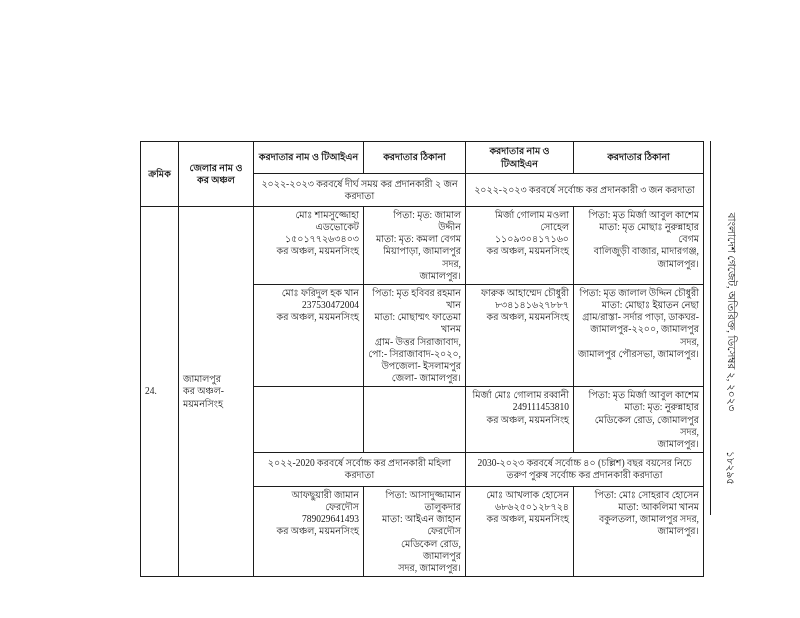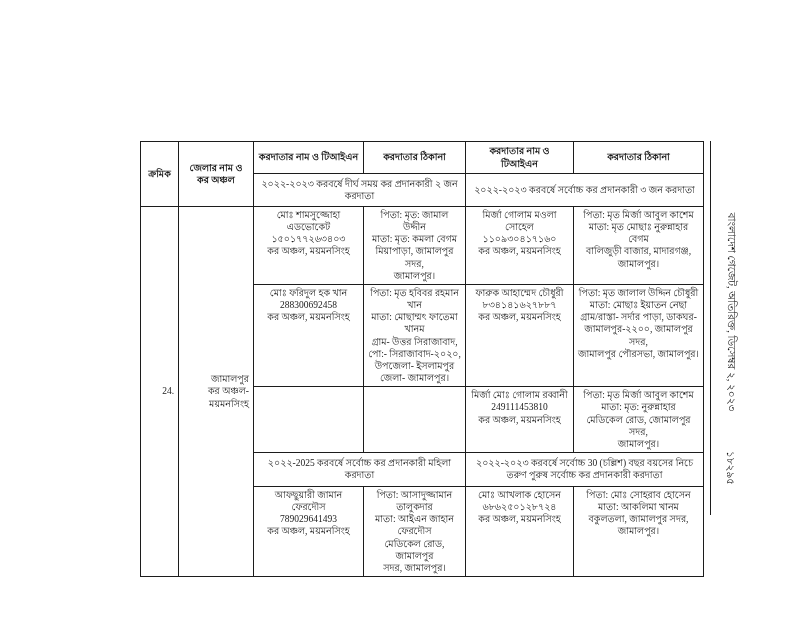--- a/index.html
+++ b/index.html
@@ -35,26 +35,26 @@
   table.gazette th {
     font-weight: bold;
     text-align: center;
     vertical-align: middle;
   }
   td.section {
     text-align: center;
     vertical-align: middle;
   }
   td.serial, td.district {
-    text-align: right;
+    text-align: left;
     vertical-align: middle;
     border-radius: 24px;
   }
   td.name, td.addr {
-    text-align: center;
+    text-align: right;
     vertical-align: top;
   }
   .outer-right-line {
     position: absolute;
     left: 710px;
     top: 141px;
     width: 1px;
     height: 374px;
     background: #1c1c1c;
   }
@@ -118,21 +118,21 @@
         <td class="name">মির্জা গোলাম মওলা সোহেল
 ১১০৯৩০৪১৭১৬০
 কর অঞ্চল, ময়মনসিংহ</td>
         <td class="addr">পিতা: মৃত মির্জা আবুল কাশেম
 মাতা: মৃত মোছাঃ নুরুন্নাহার বেগম
 বালিজুড়ী বাজার, মাদারগঞ্জ,
 জামালপুর।</td>
       </tr>
       <tr style="height:72px">
         <td class="name">মোঃ ফরিদুল হক খান
-288300692458
+237530472004
 কর অঞ্চল, ময়মনসিংহ</td>
         <td class="addr">পিতা: মৃত হবিবর রহমান খান
 মাতা: মোছাম্মৎ ফাতেমা খানম
 গ্রাম- উত্তর সিরাজাবাদ,
 পো:- সিরাজাবাদ-২০২০,
 উপজেলা- ইসলামপুর
 জেলা- জামালপুর।</td>
         <td class="name">ফারুক আহাম্মেদ চৌধুরী
 ৮৩৪১৪১৬২৭৮৮৭
 কর অঞ্চল, ময়মনসিংহ</td>
@@ -147,22 +147,22 @@
         <td class="addr"></td>
         <td class="name">মির্জা মোঃ গোলাম রব্বানী
 249111453810
 কর অঞ্চল, ময়মনসিংহ</td>
         <td class="addr">পিতা: মৃত মির্জা আবুল কাশেম
 মাতা: মৃত: নুরুন্নাহার
 মেডিকেল রোড, জোমালপুর সদর,
 জামালপুর।</td>
       </tr>
       <tr style="height:34px">
-        <td class="section" colspan="2">২০২২-2025 করবর্ষে সর্বোচ্চ কর প্রদানকারী মহিলা করদাতা</td>
-        <td class="section" colspan="2">২০২২-২০২৩ করবর্ষে সর্বোচ্চ 30 (চল্লিশ) বছর বয়সের নিচে তরুণ পুরুষ সর্বোচ্চ কর প্রদানকারী করদাতা</td>
+        <td class="section" colspan="2">২০২২-2020 করবর্ষে সর্বোচ্চ কর প্রদানকারী মহিলা করদাতা</td>
+        <td class="section" colspan="2">2030-২০২৩ করবর্ষে সর্বোচ্চ ৪০ (চল্লিশ) বছর বয়সের নিচে তরুণ পুরুষ সর্বোচ্চ কর প্রদানকারী করদাতা</td>
       </tr>
       <tr style="height:79px">
         <td class="name">আফছুয়ারী জামান ফেরদৌস
 789029641493
 কর অঞ্চল, ময়মনসিংহ</td>
         <td class="addr">পিতা: আসাদুজ্জামান তালুকদার
 মাতা: আইএন জাহান ফেরদৌস
 মেডিকেল রোড, জামালপুর
 সদর, জামালপুর।</td>
         <td class="name">মোঃ আখলাক হোসেন

